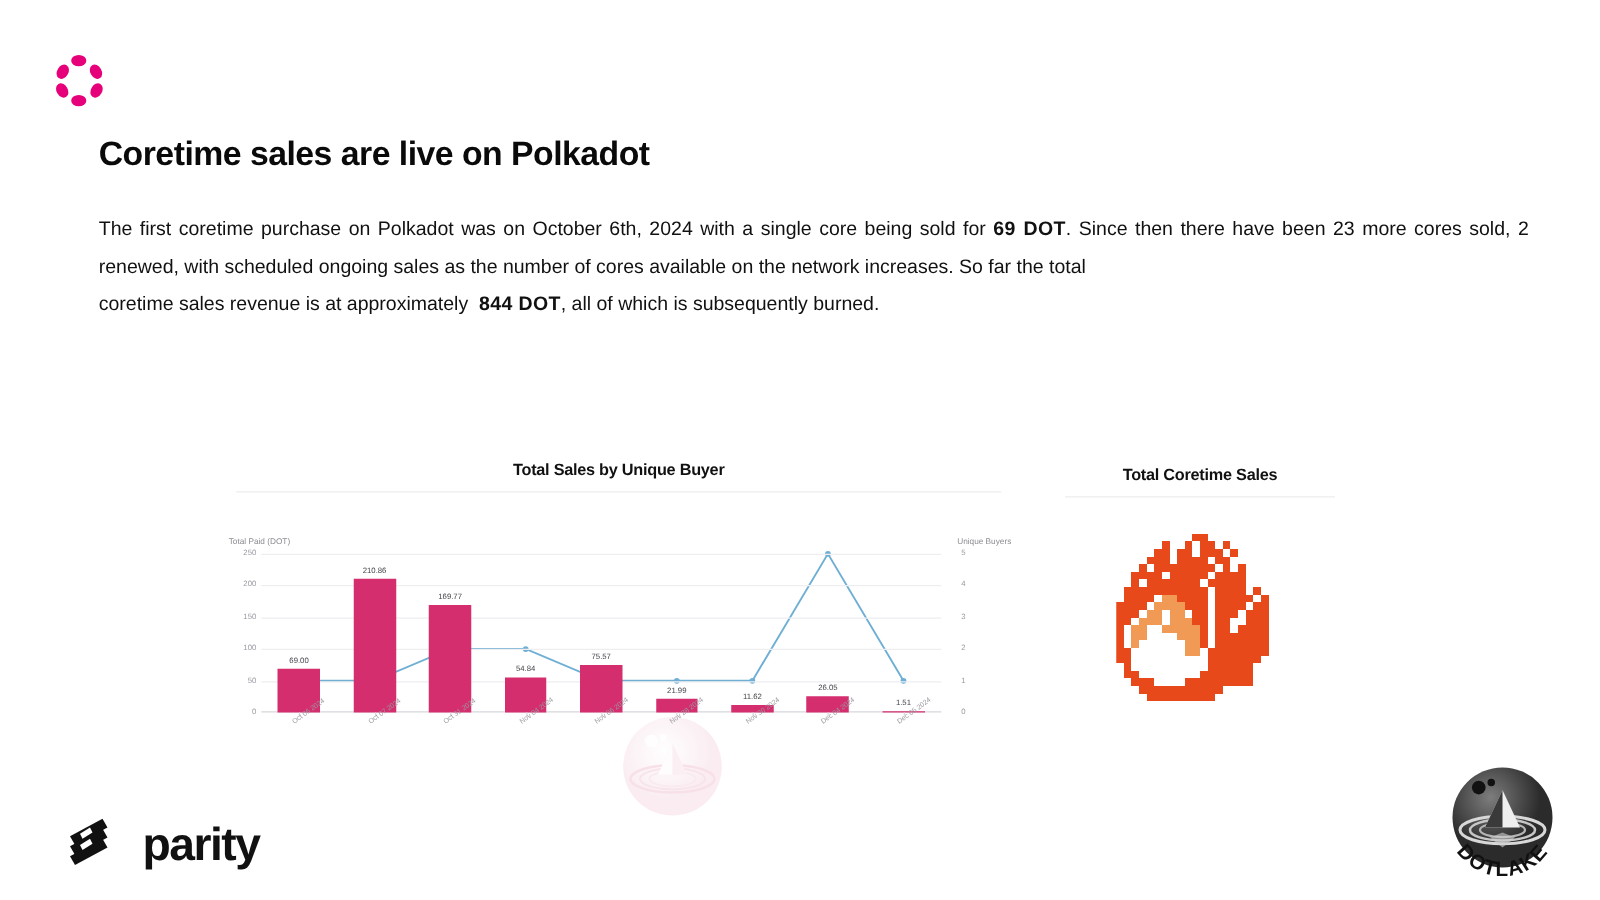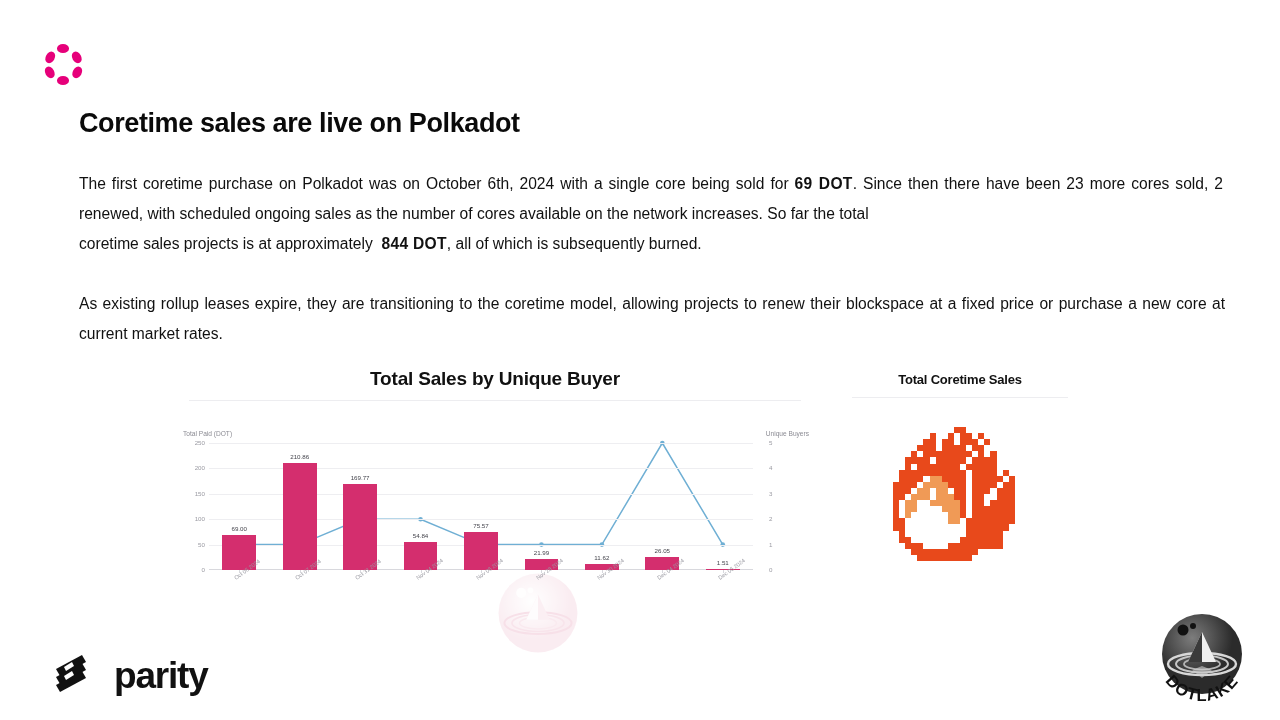--- a/index.html
+++ b/index.html
@@ -37,21 +37,21 @@
     text-align: justify; text-justify: inter-word;
   }
   .para-1 { left: 79px; top: 169px; width: 1144px; }
   .para-2 { left: 79px; top: 289px; width: 1146px; }
   .para-1 .lastline { display: block; }
   b.amt { font-weight: 800; letter-spacing: 0.3px; }
 
   
   .chart-card { position: absolute; left: 175px; top: 363px; width: 640px; height: 285px; }
   .chart-title {
-    text-align: center; font-size: 19px; font-weight: 800;
+    text-align: center; font-size: 13px; font-weight: 800;
     color: #111; letter-spacing: -0.2px; padding-top: 5px;
   }
   .card-rule { margin: 10px 14px 0 14px; height: 1px; background: #ededf0; }
 
   .axis-cap { position: absolute; font-size: 6.6px; color: #8b8b93; }
   .cap-left { left: 8px; top: 67px; }
   .cap-right { right: 6px; top: 67px; }
 
   .plot { position: absolute; left: 34px; top: 80px; width: 544px; height: 127px; }
   .gridline { position: absolute; left: 0; width: 100%; height: 1px; background: #eeeef1; }
@@ -116,25 +116,24 @@
     <span class="pd-dot pd-d4"></span>
     <span class="pd-dot pd-d5"></span>
     <span class="pd-dot pd-d6"></span>
   </div>
 
   <h1 class="headline">Coretime sales are live on Polkadot</h1>
 
   <div class="para para-1">
     <span>The first coretime purchase on Polkadot was on October 6th, 2024 with a single core being sold for </span><b class="amt">69 DOT</b><span>.  Since then there have been 23 more cores sold, 2 renewed, with scheduled ongoing sales as the number of cores available on the network increases. So far the total</span>
     <span class="lastline">
-      <span>coretime sales projects is at approximately</span>&nbsp;&nbsp;<b class="amt">844 DOT</b><span>, all of which is subsequently burned.</span>
+      <span>coretime sales revenue is at approximately</span>&nbsp;&nbsp;<b class="amt">844 DOT</b><span>, all of which is subsequently burned.</span>
     </span>
   </div>
 
-  <div class="para para-2">As existing rollup leases expire, they are transitioning to the coretime model, allowing projects to renew their blockspace at a fixed price or purchase a new core at current market rates.</div>
 
   <div class="chart-card">
     <div class="chart-title">Total Sales by Unique Buyer</div>
     <div class="card-rule"></div>
 
     <div class="axis-cap cap-left">Total Paid (DOT)</div>
     <div class="axis-cap cap-right">Unique Buyers</div>
 
     <div class="plot" id="plot">
       <div class="axis-base"></div>

